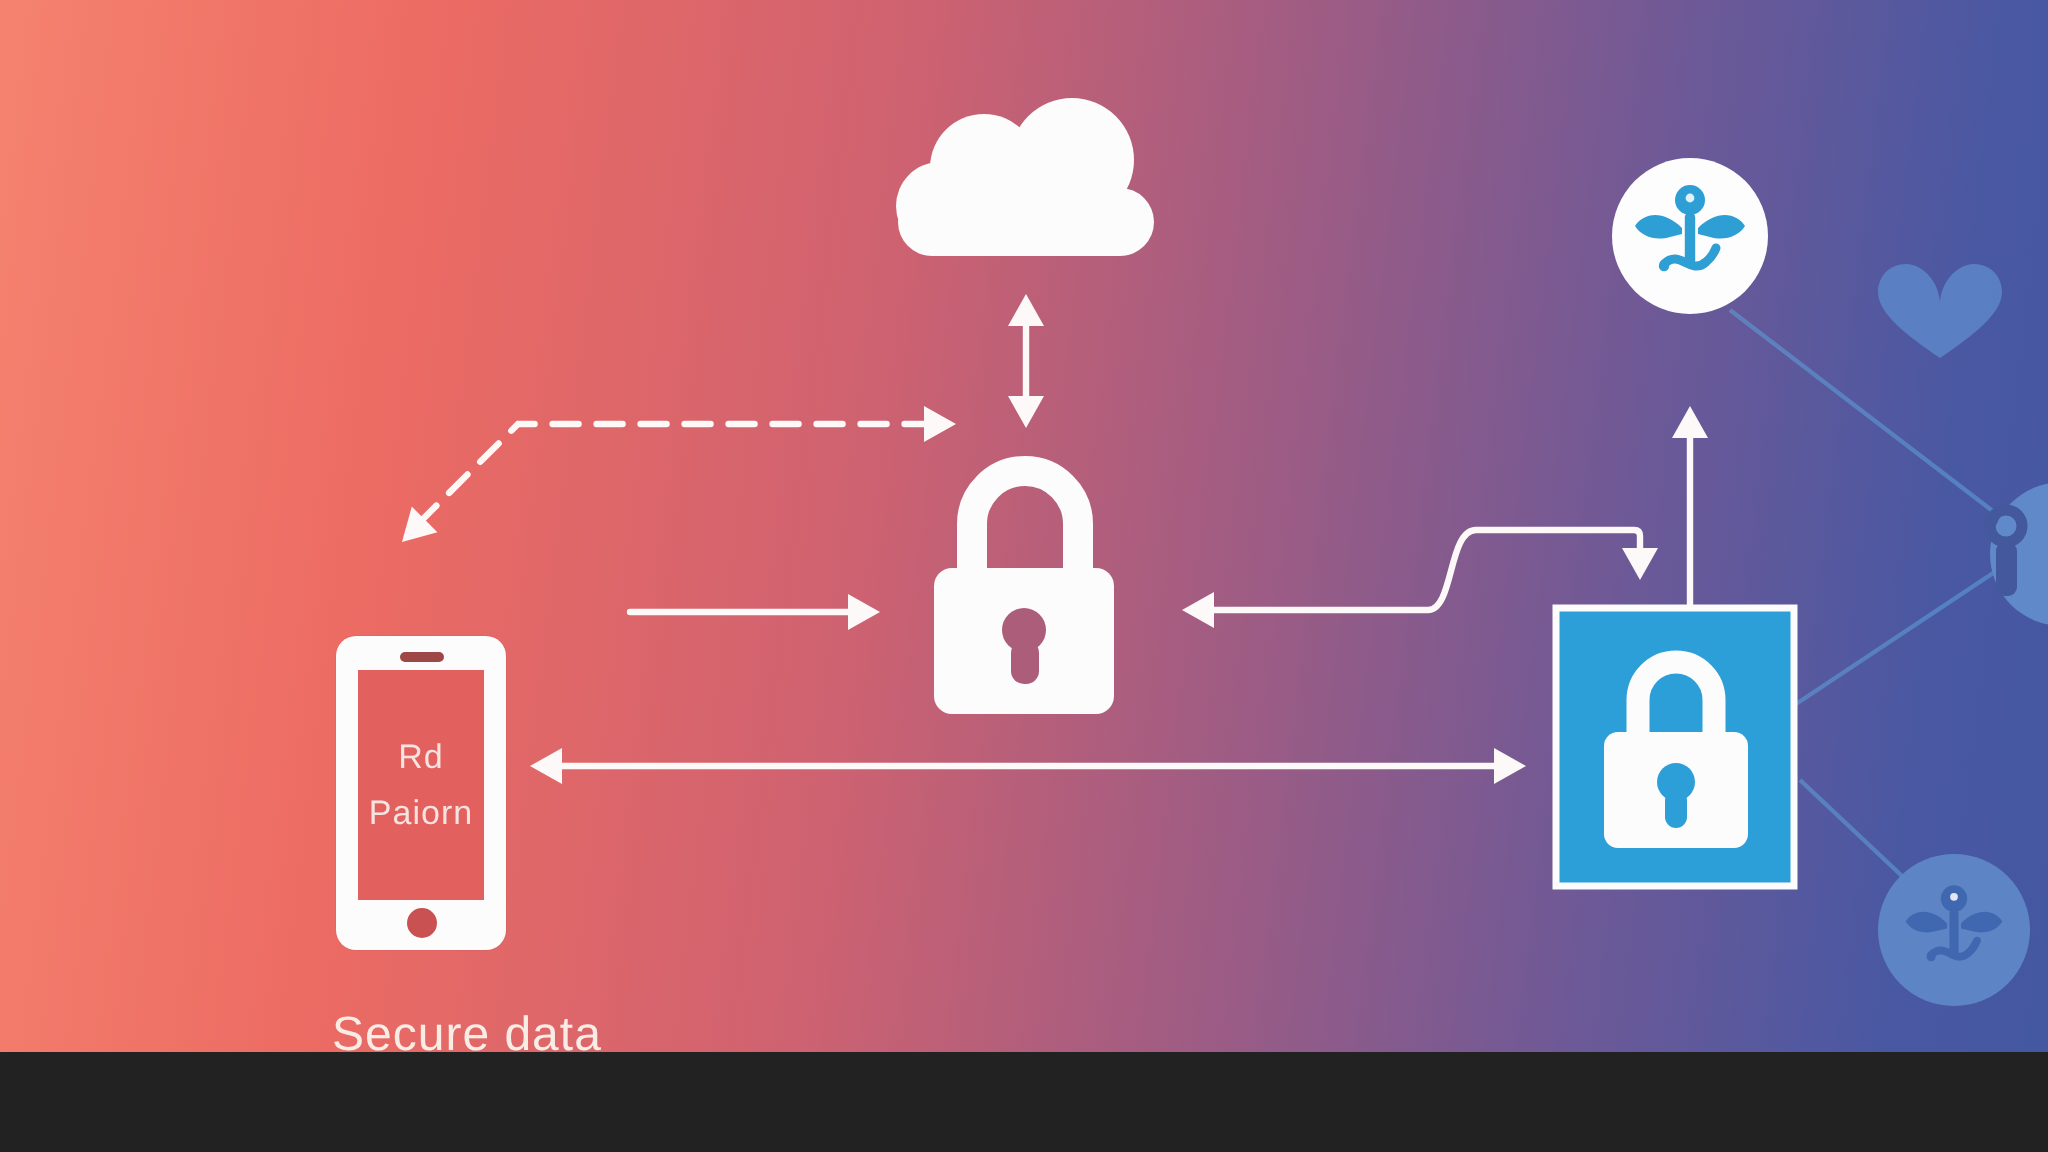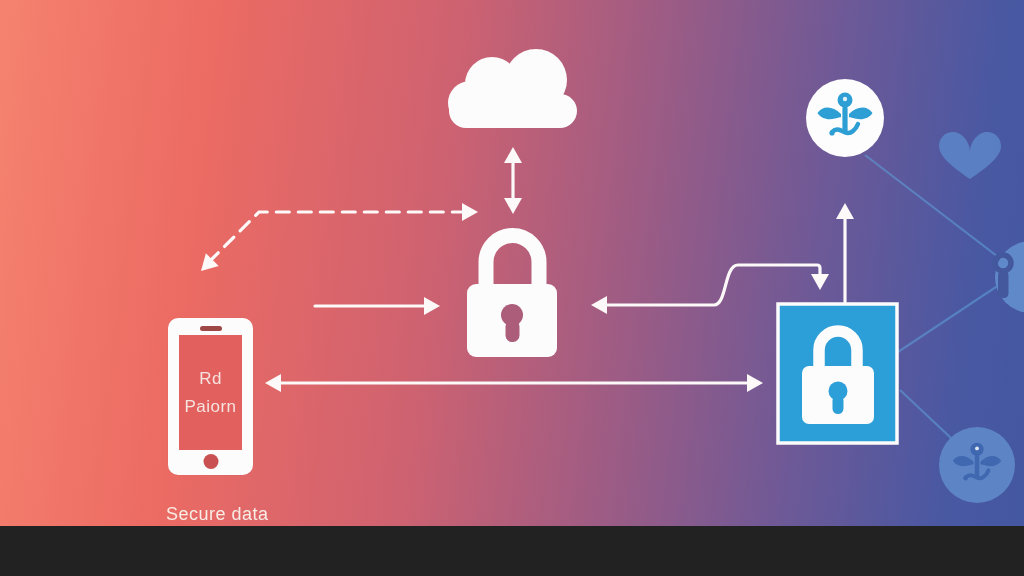--- a/index.html
+++ b/index.html
@@ -23,21 +23,21 @@
   }
   .phone .screen span{
     color:#f5e3e0;font-size:17px;line-height:1.6;letter-spacing:0.5px;text-align:center;
   }
   .phone .home{
     position:absolute;bottom:6px;left:50%;transform:translateX(-50%);
     width:15px;height:15px;border-radius:50%;background:#ca5151;
   }
   .caption{
     position:absolute;left:166px;top:504px;
-    color:#f8ece5;font-size:18px;letter-spacing:0.5px;
+    color:#f8ece5;font-size:24px;letter-spacing:0.5px;
   }
 </style>
 </head>
 <body>
 
 <div class="stage">
 
   <svg width="1024" height="576" viewBox="0 0 1024 576">
     <defs>
       <g id="caduceus" fill="currentColor">

